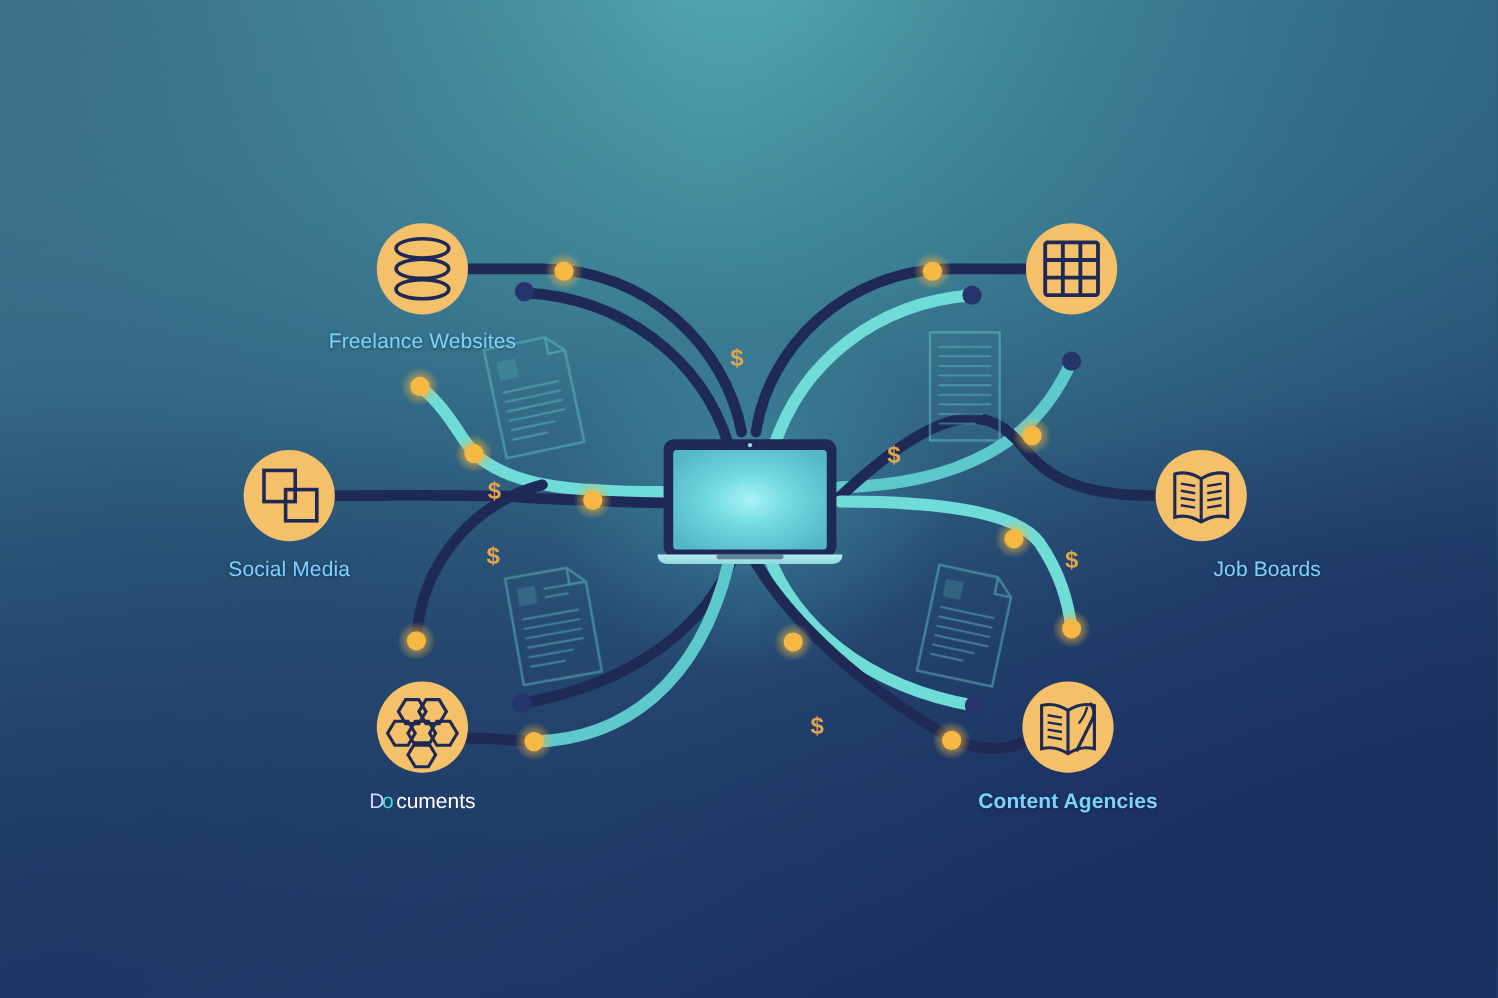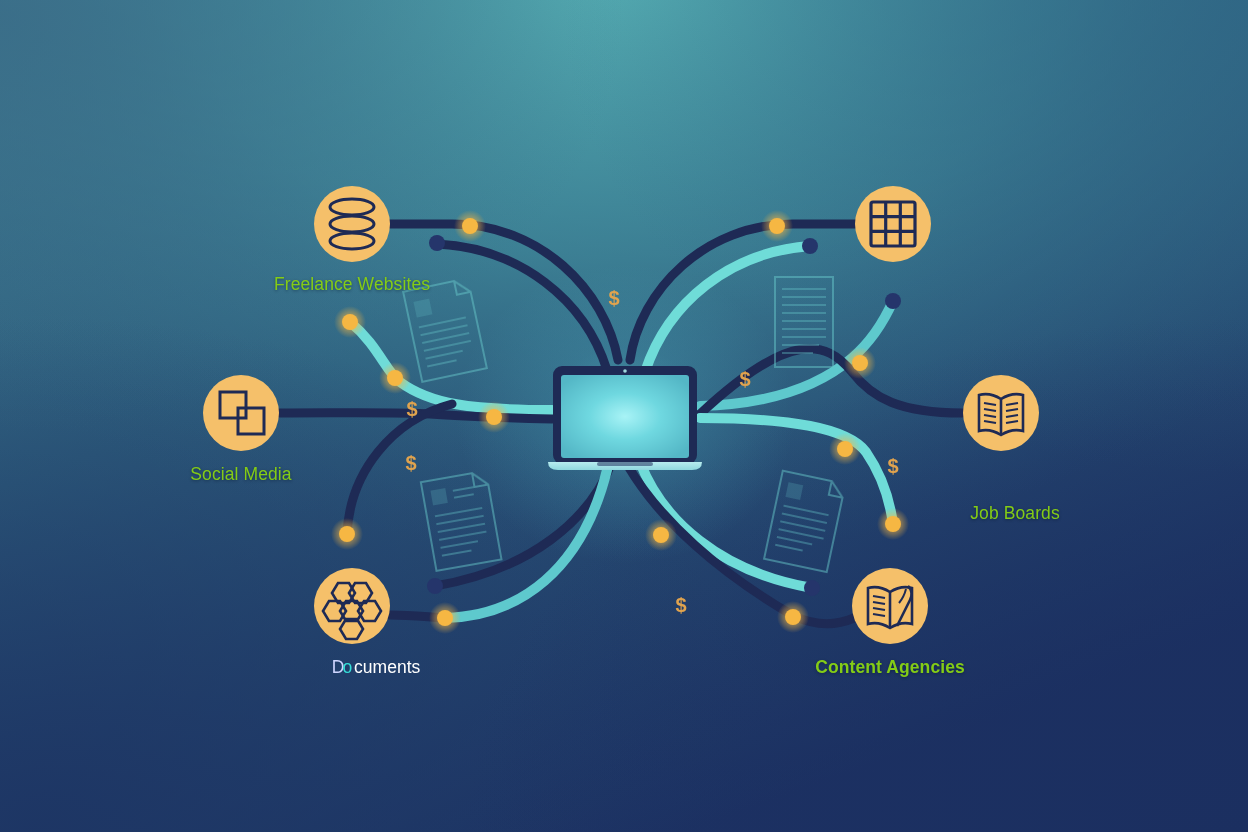--- a/index.html
+++ b/index.html
@@ -5,28 +5,28 @@
   html,body{margin:0;padding:0;}
   body{
     width:1248px;height:832px;overflow:hidden;
     font-family:"Liberation Sans", sans-serif;
     background:#2a5775;
   }
   #stage{position:relative;width:1248px;height:832px;overflow:hidden;}
   #bg{position:absolute;inset:0;}
   #scene{position:absolute;inset:0;}
   .node-label{
-    position:absolute;color:#84cc16;font-size:17.5px;
+    position:absolute;color:#7dd3fc;font-size:17.5px;
     font-family:"Liberation Sans", sans-serif;
     letter-spacing:.1px;white-space:nowrap;
     text-shadow:0 1px 3px rgba(0,20,40,.45);
     transform:translateX(-50%);
   }
   .glitch{position:absolute;color:#fff;font-size:17.5px;white-space:nowrap;
-    transform:translateX(-50%);margin-left:24px;}
+    transform:translateX(-50%);}
   .glitch span.g1{color:#cfd6ff;}
   .glitch span.g2{color:#36e0d8;position:relative;left:-2px;}
 </style>
 </head>
 <body>
 
 <div id="stage">
 
   <svg id="bg" viewBox="0 0 1248 832" preserveAspectRatio="none">
     <defs>
@@ -327,17 +327,17 @@
   </svg>
 
   <div class="node-label" style="left:352px;top:274px;">Freelance Websites</div>
 
   <div class="node-label" style="left:241px;top:464px;">Social Media</div>
 
   <div class="glitch" style="left:352px;top:657px;">
     <span class="g1">D</span><span class="g2">o</span><span>c</span><span>uments</span>
   </div>
 
-  <div class="node-label" style="left:1015px;top:464px;margin-top:39px;">Job Boards</div>
+  <div class="node-label" style="left:1056px;top:464px;">Job Boards</div>
 
   <div class="node-label" style="left:890px;top:657px;font-weight:bold;">Content Agencies</div>
 
 </div>
 
 </body></html>

